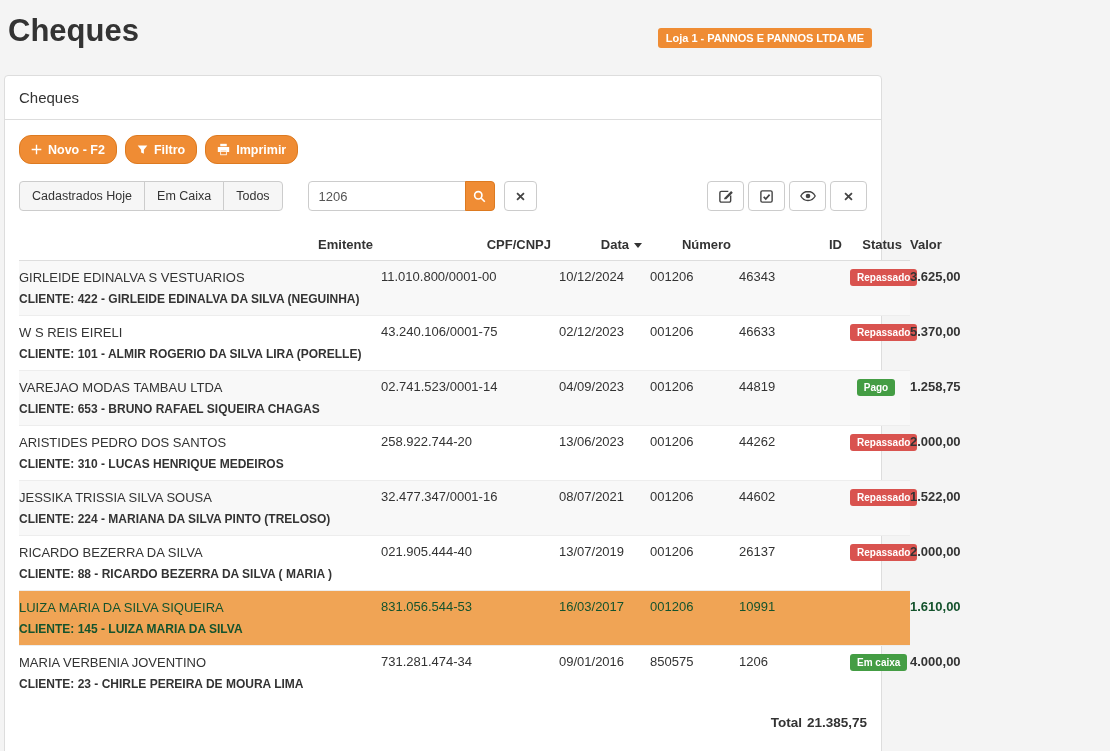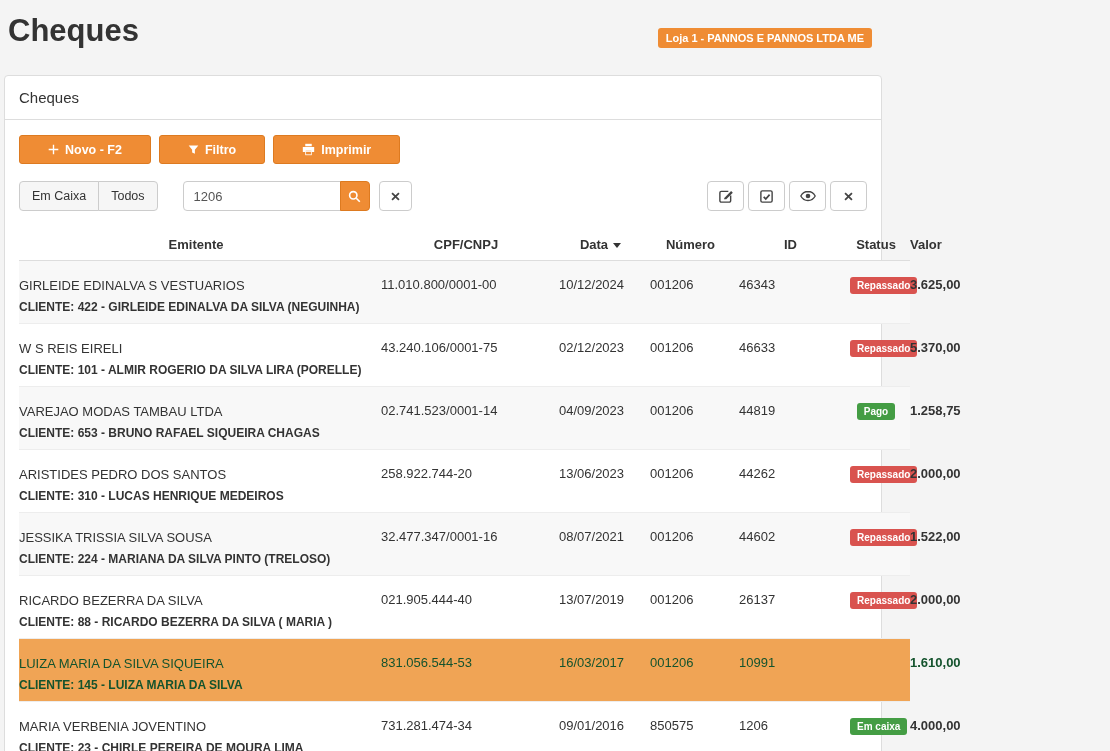--- a/index.html
+++ b/index.html
@@ -31,23 +31,23 @@
   }
   .panel-heading {
     padding: 13px 14px; font-size: 15px; color: #333;
     border-bottom: 1px solid #ddd;
   }
   .panel-body { padding: 15px 14px 40px 14px; }
 
   
   .btn {
     display: inline-flex; align-items: center; gap: 6px;
-    height: 29px; padding: 0 28px;
+    height: 29px; padding: 0 11px;
     font-family: inherit; font-size: 12.5px;
-    border-radius: 3px; border: 1px solid #ccc;
+    border-radius: 12px; border: 1px solid #ccc;
     background: #fff; color: #333; cursor: pointer;
   }
   .btn-orange { background: #ef8c34; border-color: #dd7a20; color: #fff; font-weight: bold; }
   .toolbar { display: flex; gap: 8px; }
   .toolbar .btn { height: 29px; }
   .ico { display: inline-flex; align-items: center; }
   .ico svg { display: block; }
 
   
   .filter-row { display: flex; align-items: center; margin-top: 17px; }
@@ -78,25 +78,25 @@
     height: 30px; width: 37px; padding: 0; justify-content: center;
     color: #444; border-radius: 4px;
   }
 
   
   table.cheques {
     width: 100%; margin-top: 18px; border-collapse: collapse;
     font-size: 13px; table-layout: fixed;
   }
   table.cheques th {
-    text-align: center; font-weight: bold; font-size: 13px;
+    text-align: right; font-weight: bold; font-size: 13px;
     padding: 8px 8px 8px 0; border-bottom: 1px solid #ddd;
   }
   table.cheques td {
-    padding: 16px 8px 8px 0; vertical-align: top;
+    padding: 8px 8px 8px 0; vertical-align: top;
   }
   table.cheques tbody tr + tr td { border-top: 1px solid #ededed; }
   table.cheques th:last-child, table.cheques td:last-child { padding-right: 0; }
   tbody tr:nth-child(odd):not(.selected) { background: #f8f8f8; }
   tbody tr.selected { background: #f0a455; }
   tbody tr.selected td { color: #14532d; border-top-color: #f0a455; margin-top: 14px; }
   .emitente-name { font-size: 13px; line-height: 18px; }
   .cliente-name { font-size: 12px; font-weight: bold; line-height: 16px; margin-top: 4px; }
   .status-cell { text-align: center; }
   .valor-cell, th.valor-col { text-align: right; }
@@ -157,20 +157,21 @@
               <path d="M1 5h14v6h-3.5v-1.5h-7V11H1z" fill="currentColor"></path>
               <rect x="4.5" y="10.5" width="7" height="4" fill="none" stroke="currentColor"></rect>
             </svg>
           </span>
           <span>Imprimir</span>
         </button>
       </div>
 
       <div class="filter-row">
         <div class="btn-group">
+          <button class="btn">Cadastrados Hoje</button>
           <button class="btn">Em Caixa</button>
           <button class="btn">Todos</button>
         </div>
 
         <div class="input-group">
           <input class="search-input" type="text" value="1206" style="">
           <button class="btn btn-orange search-btn">
             <span class="ico">
               <svg width="13" height="13" viewBox="0 0 16 16" fill="none" stroke="currentColor" stroke-width="2">
                 <circle cx="6.5" cy="6.5" r="4.5"></circle>

